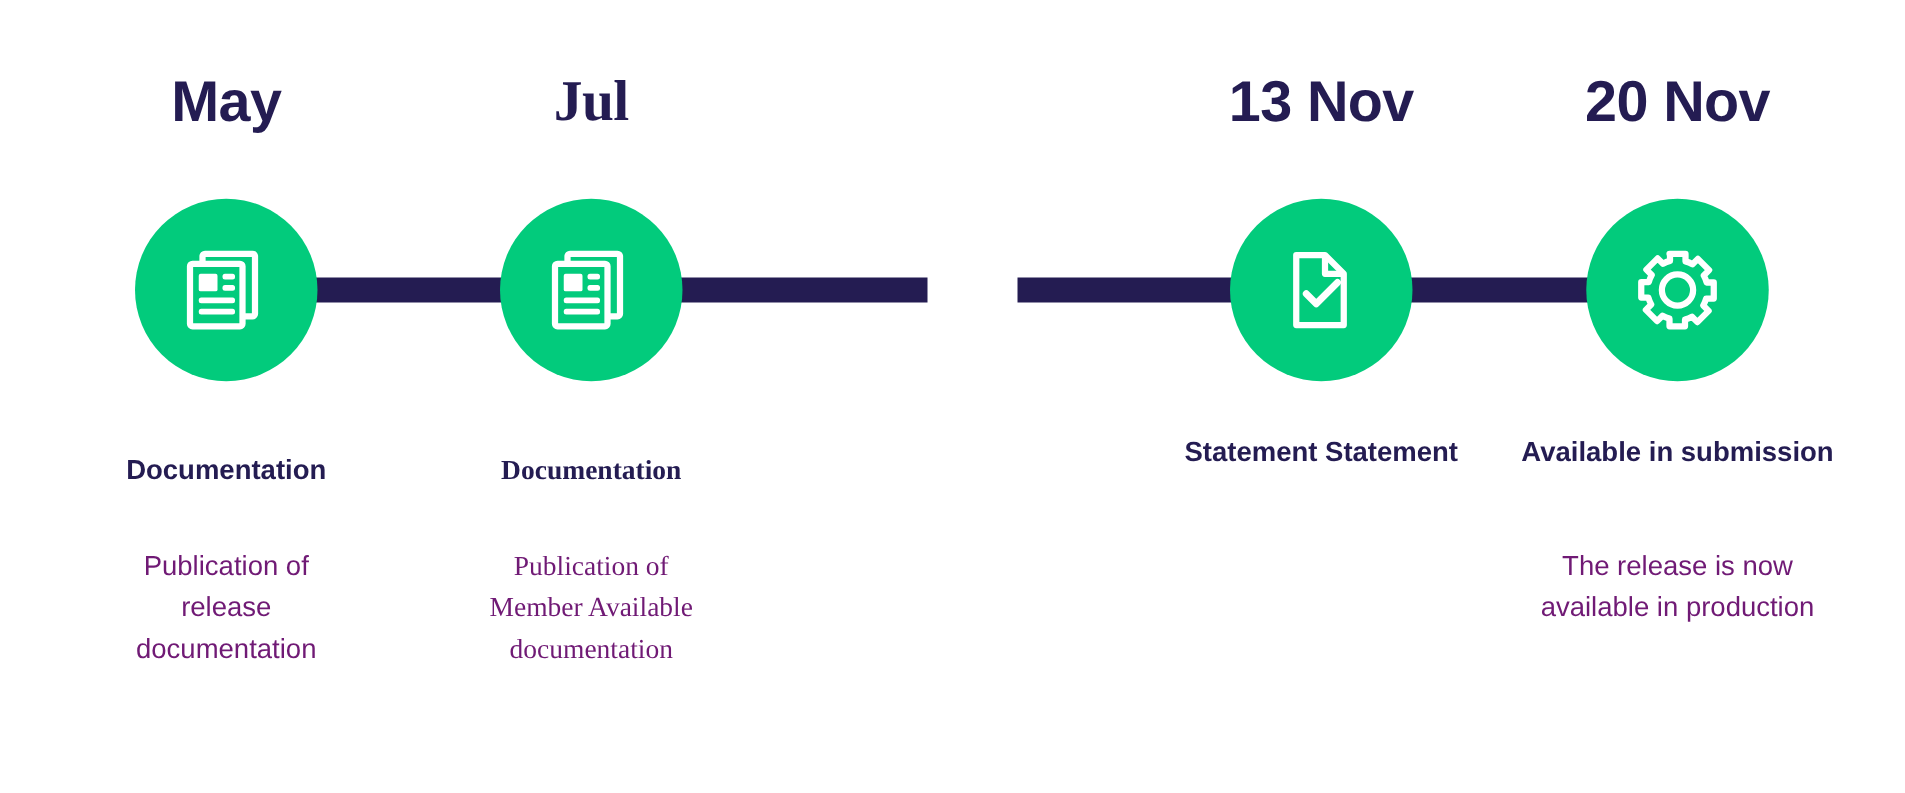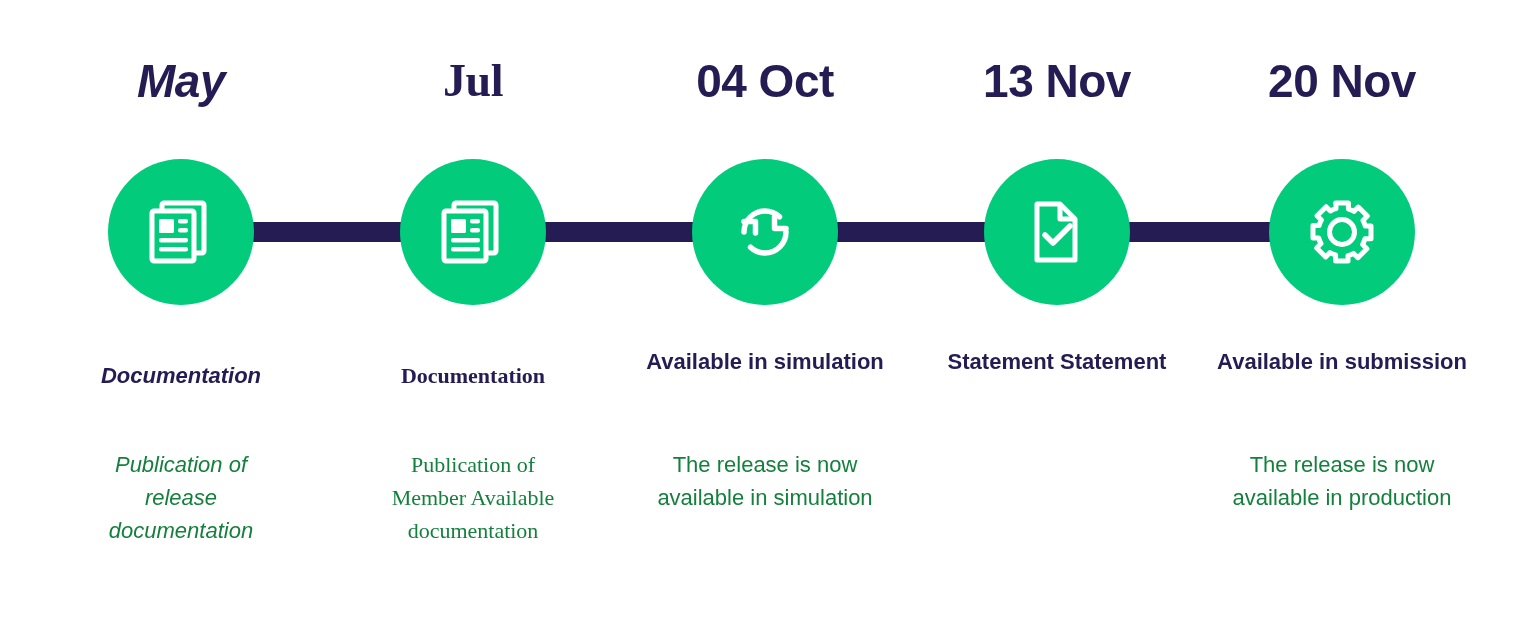--- a/index.html
+++ b/index.html
@@ -34,21 +34,21 @@
 
   
   .col {
     position: absolute;
     top: 0;
     width: 290px;
     height: 634px;
     text-align: center;
     z-index: 2;
   }
-  .col-0 { left: 36px; font-style: italic; }
+  .col-0 { left: 36px; }
   .col-1 { left: 328px; font-family: Liberation Serif, serif; }
   .col-2 { left: 620px; }
   .col-3 { left: 912px; }
   .col-4 { left: 1197px; }
 
   
   .date {
     position: absolute;
     top: 54px;
     left: 0;
@@ -85,26 +85,26 @@
     width: 100%;
     font-size: 22px;
     font-weight: bold;
     color: #241C52;
     line-height: 32px;
   }
   .label.two-line { top: 346px; }
 
   .desc {
     position: absolute;
-    top: 448px;
+    top: 436px;
     left: 0;
     width: 100%;
     font-size: 22px;
     font-weight: normal;
-    color: #15803d;
+    color: #701a75;
     line-height: 33px;
   }
   .desc.narrow { padding: 0 44px; }
   .desc.med    { padding: 0 52px; }
   .desc.wide   { padding: 0 12px; }
 </style>
 </head>
 <body>
 
 <div id="timeline">
@@ -145,35 +145,20 @@
           <rect x="34" y="33" width="10" height="4.5" rx="2" fill="#ffffff"></rect>
           <rect x="15" y="43" width="29" height="4.5" rx="2" fill="#ffffff"></rect>
           <rect x="15" y="52" width="29" height="4.5" rx="2" fill="#ffffff"></rect>
         </svg>
       </span>
     </div>
     <div class="label">Documentation</div>
     <div class="desc med">Publication of Member Available documentation</div>
   </div>
 
-  <div class="col col-2">
-    <div class="date">04 Oct</div>
-    <div class="circle">
-      <span>
-        <svg width="74" height="74" viewBox="0 0 74 74" fill="none">
-          <path d="M58 37a21 21 0 0 1-21 21 21 21 0 0 1-14.5-5.8" stroke="#ffffff" stroke-width="5.5" stroke-linecap="round"></path>
-          <path d="M16 37a21 21 0 0 1 21-21 21 21 0 0 1 14.5 5.8" stroke="#ffffff" stroke-width="5.5" stroke-linecap="round"></path>
-          <path d="M16 26.5V38h11.5" stroke="#ffffff" stroke-width="5.5" stroke-linecap="round" stroke-linejoin="round" transform="rotate(180 21.75 32.25)"></path>
-          <path d="M46.5 22h11.5v11.5" stroke="#ffffff" stroke-width="5.5" stroke-linecap="round" stroke-linejoin="round" transform="rotate(180 52.25 27.75)"></path>
-        </svg>
-      </span>
-    </div>
-    <div class="label two-line">Available in simulation</div>
-    <div class="desc wide">The release is now available in simulation</div>
-  </div>
 
   <div class="col col-3">
     <div class="date">13 Nov</div>
     <div class="circle">
       <span>
         <svg width="74" height="74" viewBox="0 0 74 74" fill="none">
           <path d="M17 9h23l15 15v41H17z" stroke="#ffffff" stroke-width="5" stroke-linejoin="round"></path>
           <path d="M40 9v15h15" stroke="#ffffff" stroke-width="5" stroke-linejoin="round"></path>
           <path d="M25 40l8 8 17-17" stroke="#ffffff" stroke-width="5.5" stroke-linecap="round" stroke-linejoin="round"></path>
         </svg>

